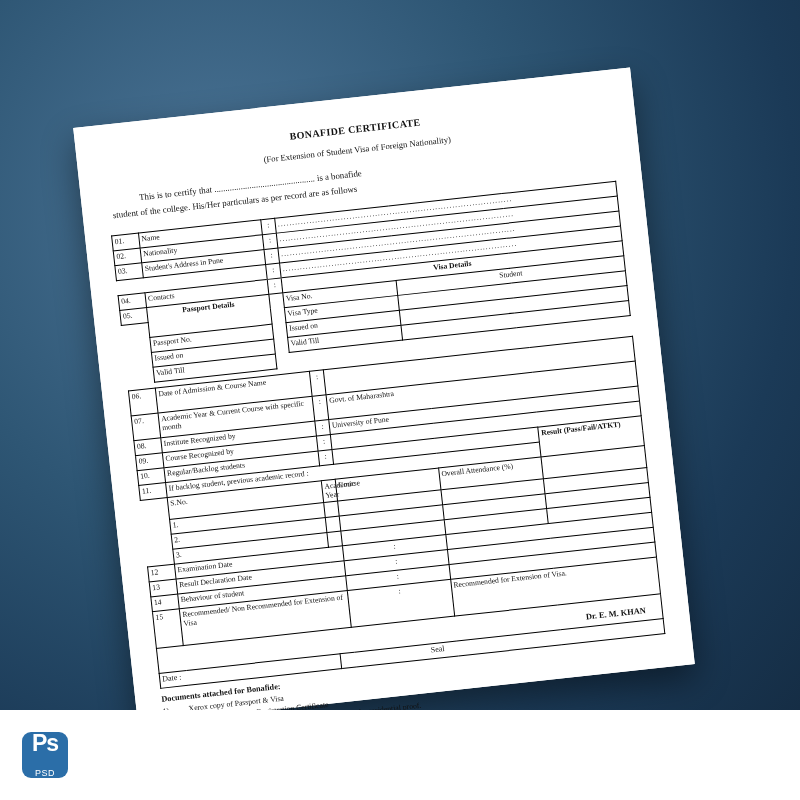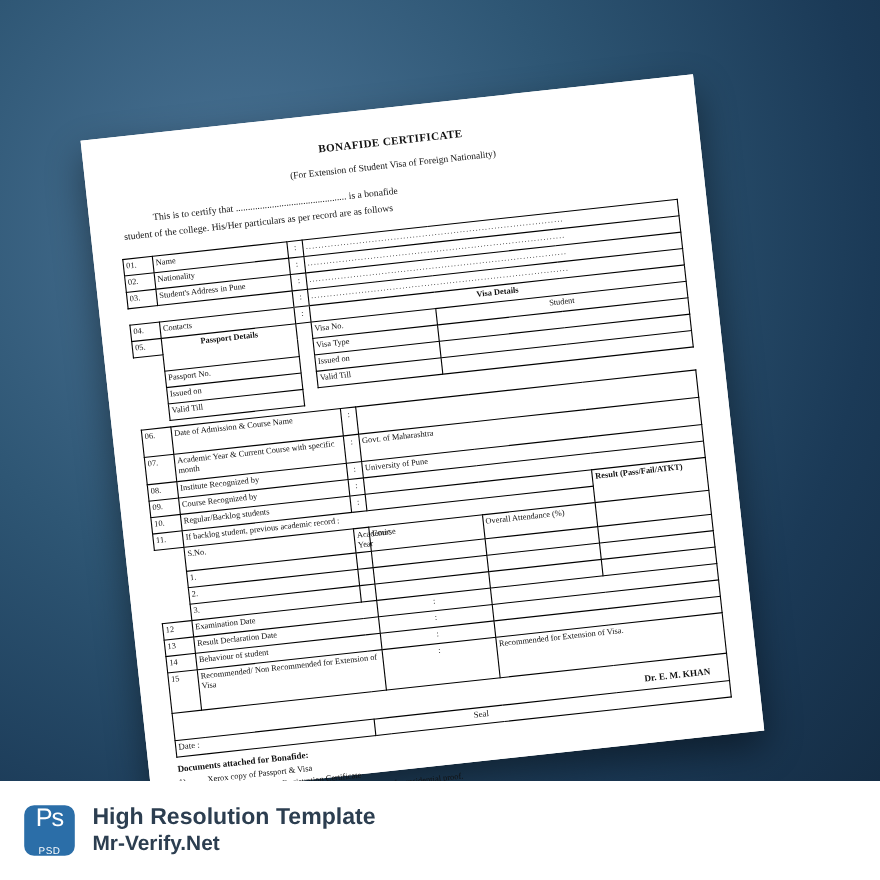--- a/index.html
+++ b/index.html
@@ -19,21 +19,21 @@
     background:#ffffff;
     display:flex;align-items:center;
   }
   .ps-badge{
     width:46px;height:46px;border-radius:9px;background:#2b6ea8;
     margin-left:22px;margin-right:16px;
     color:#ffffff;display:flex;flex-direction:column;
     align-items:center;justify-content:center;
     font-family:"Liberation Sans", sans-serif;line-height:1;
   }
-  .ps-badge .big{font-size:23px;font-weight:normal;letter-spacing:-1px;margin-bottom:14px;}
+  .ps-badge .big{font-size:23px;font-weight:bold;letter-spacing:-1px;margin-bottom:14px;}
   .ps-badge .small{font-size:9px;font-weight:normal;letter-spacing:.5px;}
   .footer-text{font-family:"Liberation Sans", sans-serif;color:#2c3e50;}
   .footer-text .t1{font-size:21px;font-weight:bold;line-height:1.15;}
   .footer-text .t2{font-size:19px;font-weight:bold;line-height:1.15;margin-top:2px;}
 
   
   .paper-wrap{
     position:absolute;left:104px;top:96px;width:560px;height:600px;
     transform:rotate(-6.2deg);
     transform-origin:50% 50%;
@@ -298,19 +298,15 @@
       </div>
 
     </div>
   </div>
 
   <div class="footer">
     <div class="ps-badge">
       <span class="big">Ps</span>
       <span class="small">PSD</span>
     </div>
-    <div class="footer-text">
-      <div class="t1">High Resolution Template</div>
-      <div class="t2">Mr-Verify.Net</div>
-    </div>
   </div>
 
 </div>
 
 </body></html>

